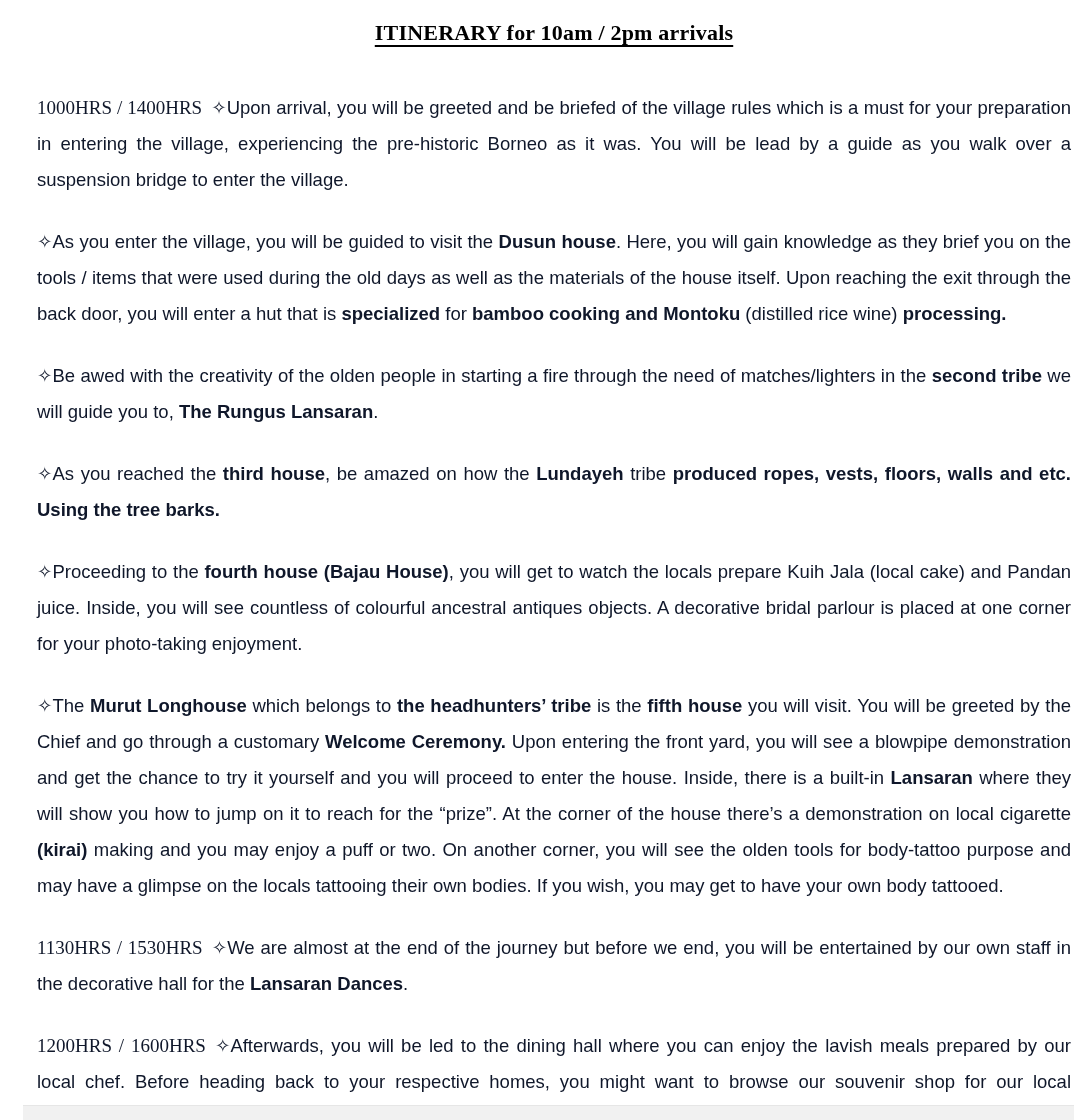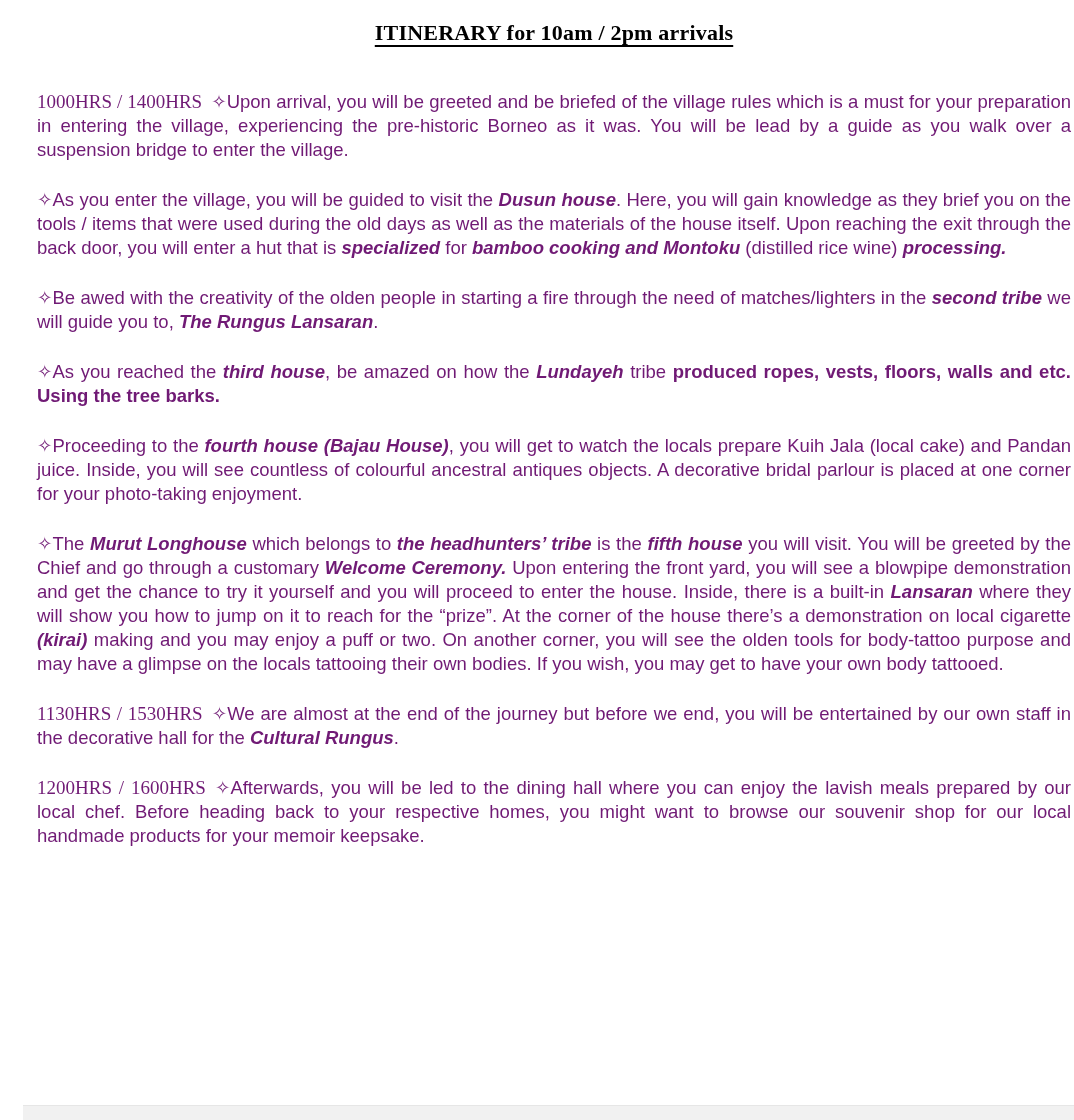--- a/index.html
+++ b/index.html
@@ -25,34 +25,33 @@
     text-align: center;
     text-decoration: underline;
     text-underline-offset: 5px;
     text-decoration-thickness: 2px;
     margin: 8px 0 44px 0;
     letter-spacing: 0.2px;
   }
   .para {
     font-family: "Liberation Sans", "DejaVu Sans", sans-serif;
     font-size: 18.5px;
-    line-height: 24px;
-    color: #701a75;
+    line-height: 36px;
+    color: #0f172a;
     text-align: justify;
     margin: 0 0 26px 0;
   }
   .run-time {
     font-family: "Liberation Serif", "DejaVu Serif", serif;
     font-size: 19px;
     margin-right: 9px;
     white-space: nowrap;
   }
   .run-bi {
     font-weight: bold;
-    font-style: italic;
   }
   .run-b {
     font-weight: bold;
   }
   .run-sym {
     font-family: "DejaVu Sans", sans-serif;
     margin-left: 38px;
     letter-spacing: 0.5px;
   }
   .bottom-strip {
@@ -70,17 +69,17 @@
 
 <div class="page">
   <h1 class="doc-title">ITINERARY for 10am / 2pm arrivals</h1>
 
   <div class="para"><span class="run-time">1000HRS / 1400HRS</span><span class="run-n">✧Upon arrival, you will be greeted and be briefed of the village rules which is a must for your preparation in entering the village, experiencing the pre-historic Borneo as it was. You will be lead by a guide as you walk over a suspension bridge to enter the village.</span></div>
   <div class="para"><span class="run-n">✧As you enter the village, you will be guided to visit the </span><span class="run-bi">Dusun house</span><span class="run-n">. Here, you will gain knowledge as they brief you on the tools / items that were used during the old days as well as the materials of the house itself. Upon reaching the exit through the back door, you will enter a hut that is </span><span class="run-bi">specialized</span><span class="run-n"> for </span><span class="run-bi">bamboo cooking and Montoku</span><span class="run-n"> (distilled rice wine) </span><span class="run-bi">processing.</span></div>
   <div class="para"><span class="run-n">✧Be awed with the creativity of the olden people in starting a fire through the need of matches/lighters in the </span><span class="run-bi">second tribe</span><span class="run-n"> we will guide you to, </span><span class="run-bi">The Rungus Lansaran</span><span class="run-n">.</span></div>
   <div class="para"><span class="run-n">✧As you reached the </span><span class="run-bi">third house</span><span class="run-n">, be amazed on how the </span><span class="run-bi">Lundayeh</span><span class="run-n"> tribe </span><span class="run-b">produced ropes, vests, floors, walls and etc. Using the tree barks.</span></div>
   <div class="para"><span class="run-n">✧Proceeding to the </span><span class="run-bi">fourth house (Bajau House)</span><span class="run-n">, you will get to watch the locals prepare Kuih Jala (local cake) and Pandan juice. Inside, you will see countless of colourful ancestral antiques objects. A decorative bridal parlour is placed at one corner for your photo-taking enjoyment.</span></div>
   <div class="para"><span class="run-n">✧The </span><span class="run-bi">Murut Longhouse</span><span class="run-n"> which belongs to </span><span class="run-bi">the headhunters’ tribe</span><span class="run-n"> is the </span><span class="run-bi">fifth house</span><span class="run-n"> you will visit. You will be greeted by the Chief and go through a customary </span><span class="run-bi">Welcome Ceremony.</span><span class="run-n">  Upon entering the front yard, you will see a blowpipe demonstration and get the chance to try it yourself and you will proceed to enter the house. Inside, there is a built-in </span><span class="run-bi">Lansaran</span><span class="run-n"> where they will show you how to jump on it to reach for the “prize”.  At the corner of the house there’s a demonstration on local cigarette </span><span class="run-bi">(kirai)</span><span class="run-n"> making and you may enjoy a puff or two. On another corner, you will see the olden tools for body-tattoo purpose and may have a glimpse on the locals tattooing their own bodies. If you wish, you may get to have your own body tattooed.</span></div>
-  <div class="para"><span class="run-time">1130HRS / 1530HRS</span><span class="run-n">✧We are almost at the end of the journey but before we end, you will be entertained by our own staff in the decorative hall for the </span><span class="run-bi">Cultural Rungus</span><span class="run-n">.</span></div>
+  <div class="para"><span class="run-time">1130HRS / 1530HRS</span><span class="run-n">✧We are almost at the end of the journey but before we end, you will be entertained by our own staff in the decorative hall for the </span><span class="run-bi">Lansaran Dances</span><span class="run-n">.</span></div>
   <div class="para"><span class="run-time">1200HRS / 1600HRS</span><span class="run-n">✧Afterwards, you will be led to the dining hall where you can enjoy the lavish meals prepared by our local chef. Before heading back to your respective homes, you might want to browse our souvenir shop for our local handmade products for your memoir keepsake.</span></div>
 
   <div class="bottom-strip"></div>
 </div>
 
 </body></html>

